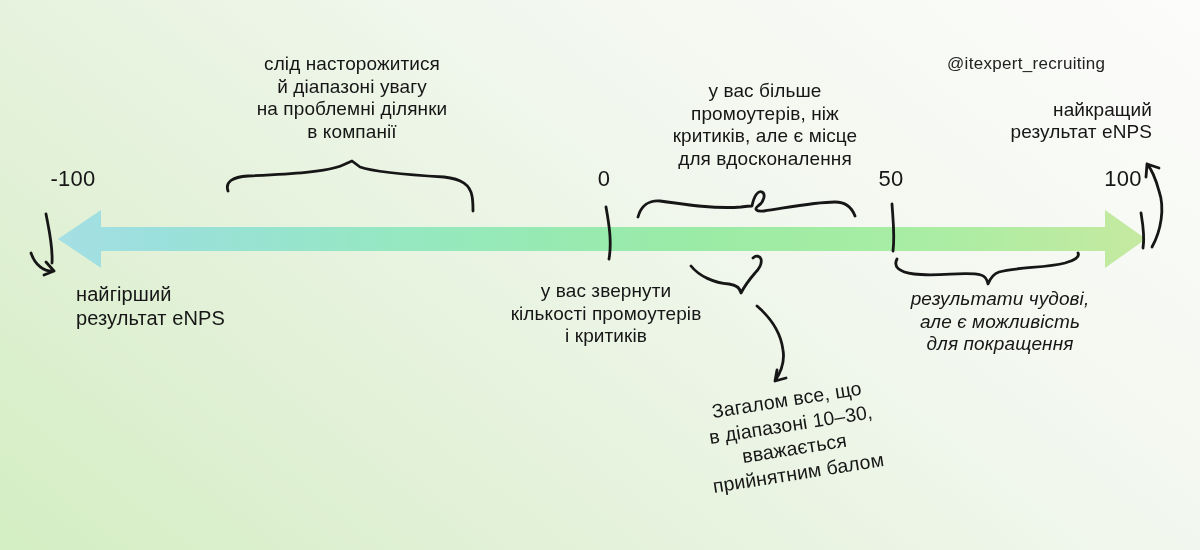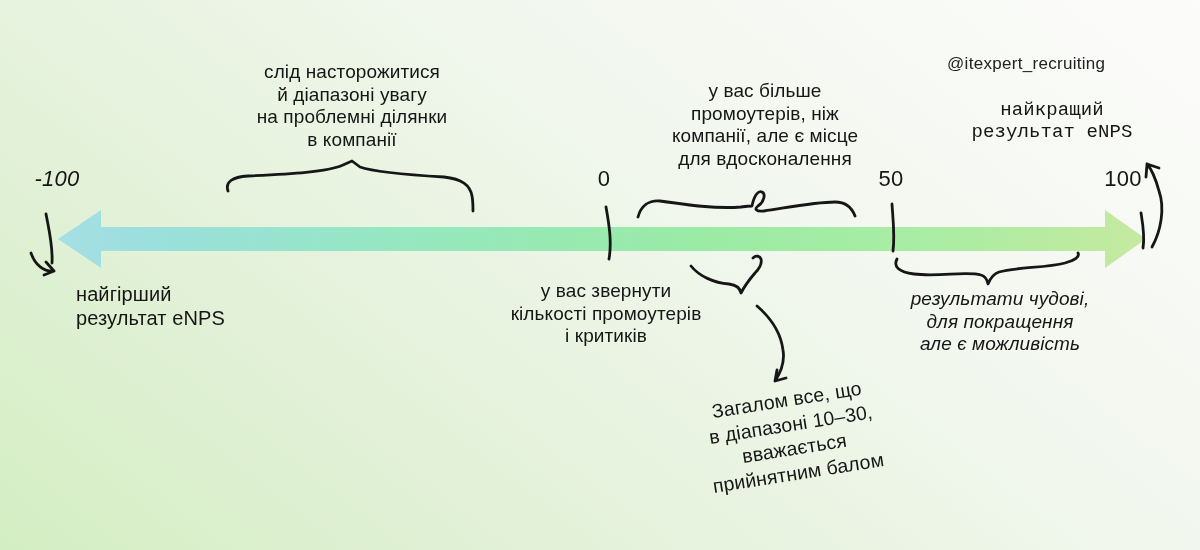--- a/index.html
+++ b/index.html
@@ -6,30 +6,30 @@
   .canvas{
     position:relative;
     width:1200px;height:550px;
     overflow:hidden;
     background:linear-gradient(38deg,#d4eec3 0%,#e3f1d9 30%,#f2f7ee 62%,#fcfcfb 100%);
     font-family:"Liberation Sans",sans-serif;
     color:#161616;
   }
   .layer{position:absolute;left:0;top:0;}
   .txt{position:absolute;text-align:center;font-size:19px;line-height:1.19;letter-spacing:.1px;}
-  .txt-warning{left:212px;top:53px;width:280px;margin-top:8px;}
+  .txt-warning{left:212px;top:53px;width:280px;}
   .txt-promoters{left:630px;top:80px;width:270px;}
-  .txt-best{left:952px;top:99px;width:200px;text-align:center;line-height:1.16;font-family:Liberation Mono, monospace;}
+  .txt-best{left:952px;top:99px;width:200px;text-align:right;line-height:1.16;}
   .txt-worst{left:47px;top:282px;width:220px;text-align:left;font-size:20px;line-height:1.22;margin-left:29px;}
   .txt-equal{left:486px;top:280px;width:240px;}
   .txt-range{left:690px;top:387px;width:205px;font-size:19.5px;line-height:1.26;transform:rotate(-9deg);transform-origin:50% 50%;}
   .txt-great{left:890px;top:288px;width:220px;font-style:italic;}
   .watermark{position:absolute;left:947px;top:54px;width:205px;text-align:left;font-size:17px;letter-spacing:.3px;color:#222;}
   .num{position:absolute;font-size:22px;text-align:center;letter-spacing:.2px;}
-  .num-m100{left:28px;top:166px;width:58px;font-style:italic;}
+  .num-m100{left:44px;top:166px;width:58px;}
   .num-0{left:584px;top:166px;width:40px;}
   .num-50{left:866px;top:166px;width:50px;}
   .num-100{left:1098px;top:166px;width:50px;}
   .ink{fill:none;stroke:#161616;stroke-width:2.8;stroke-linecap:round;stroke-linejoin:round;}
 </style>
 </head>
 <body>
 
 <div class="canvas">
 
@@ -77,21 +77,21 @@
   <div class="txt txt-warning">
     <div>слід насторожитися</div>
     <div>й діапазоні увагу</div>
     <div>на проблемні ділянки</div>
     <div>в компанії</div>
   </div>
 
   <div class="txt txt-promoters">
     <div>у вас більше</div>
     <div>промоутерів, ніж</div>
-    <div>компанії, але є місце</div>
+    <div>критиків, але є місце</div>
     <div>для вдосконалення</div>
   </div>
 
   <div class="txt txt-best">
     <div>найкращий</div>
     <div>результат eNPS</div>
   </div>
 
   <div class="txt txt-worst">
     <div>найгірший</div>
@@ -106,17 +106,17 @@
 
   <div class="txt txt-range">
     <div>Загалом все, що</div>
     <div>в діапазоні 10–30,</div>
     <div>вважається</div>
     <div>прийнятним балом</div>
   </div>
 
   <div class="txt txt-great">
     <div>результати чудові,</div>
+    <div>але є можливість</div>
     <div>для покращення</div>
-    <div>але є можливість</div>
   </div>
 
 </div>
 
 </body></html>

